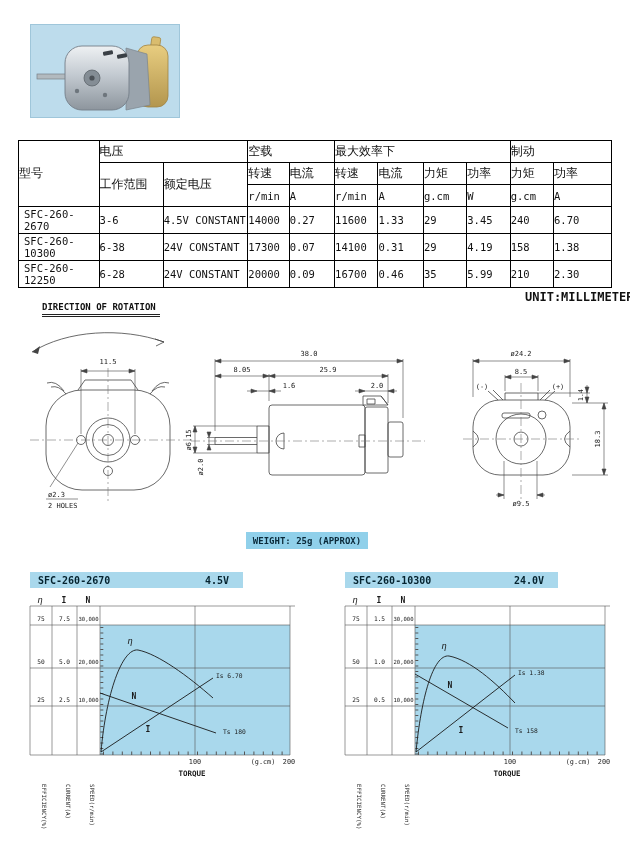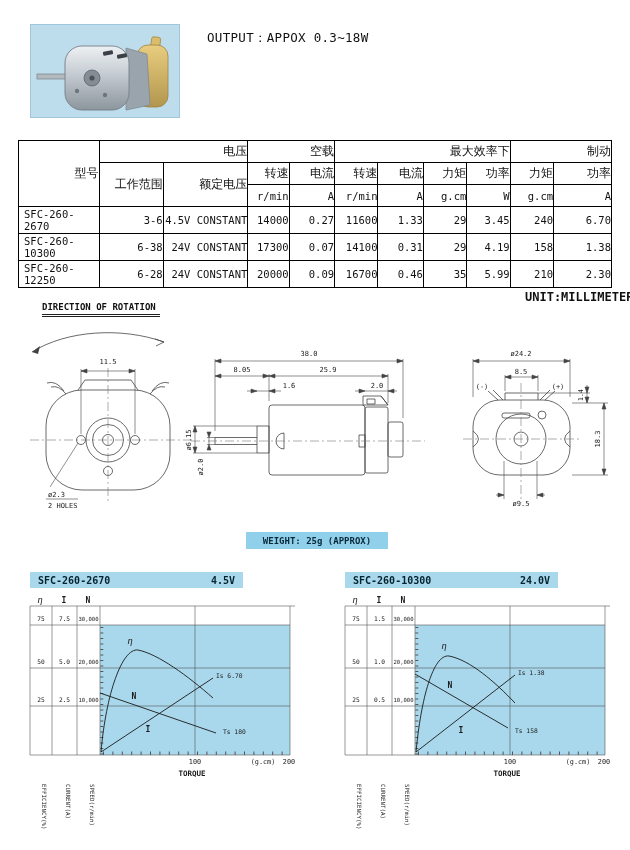--- a/index.html
+++ b/index.html
@@ -5,42 +5,42 @@
   html,body{margin:0;padding:0}
   body{width:630px;height:850px;position:relative;background:#fff;color:#111;
        font-family:"Liberation Sans",sans-serif;overflow:hidden}
   .abs{position:absolute}
   
   .photo-box{left:30px;top:24px;width:148px;height:92px;background:#bddcec;border:1px solid #9fc6da}
   .head-text{left:207px;top:30px;font-size:12.5px;font-family:"DejaVu Sans Mono","Liberation Sans",monospace}
   .head-text div{margin-bottom:10px;letter-spacing:.3px}
   
   .spec{left:18px;top:140px;width:594px;border-collapse:collapse;table-layout:fixed}
-  .spec td{border:1px solid #000;text-align:right;font-size:11px;padding:1px 0;height:19px;overflow:hidden}
+  .spec td{border:1px solid #000;text-align:left;font-size:11px;padding:1px 0;height:19px;overflow:hidden}
   .spec td.cn{font-size:12px}
   .spec td.model{text-align:left;padding-left:5px;font-family:"DejaVu Sans Mono",monospace;font-size:10.5px}
   .spec td.val{font-family:"DejaVu Sans Mono",monospace;font-size:10.5px}
   
   .dir-label{left:42px;top:302px;font-family:"DejaVu Sans Mono",monospace;font-size:9px;font-weight:bold;
              border-bottom:3px double #222;padding:0 4px 2px 0}
   .unit-label{left:525px;top:290px;font-family:"DejaVu Sans Mono",monospace;font-size:12px;font-weight:bold}
   svg{overflow:visible}
   svg text{font-family:"DejaVu Sans Mono",monospace;fill:#1a1a1a}
   .draw line,.draw path,.draw rect,.draw circle,.draw ellipse,.draw polyline{vector-effect:non-scaling-stroke}
   
-  .weight{left:246px;top:532px;width:142px;height:17px;background:#90d0ea;color:#0a2a3a;
+  .weight{left:246px;top:532px;width:122px;height:17px;background:#90d0ea;color:#0a2a3a;
           font-family:"DejaVu Sans Mono",monospace;font-size:9px;font-weight:bold;
           display:flex;align-items:center;justify-content:center}
   
   .chart{width:285px;height:252px}
   .chart .bar{position:absolute;left:0;top:0;width:213px;height:16px;background:#a9d8ec;
               display:flex;justify-content:space-between;align-items:center;
               font-family:"DejaVu Sans Mono",monospace;font-size:10px;font-weight:bold;color:#05232f}
   .chart .bar .m{padding-left:8px}
-  .chart .bar .v{padding-right:8px}
+  .chart .bar .v{padding-right:14px}
   .chart svg{position:absolute;left:0;top:22px}
 </style>
 </head>
 <body>
 
 <div class="abs photo-box">
   <svg width="146" height="90" viewBox="0 0 146 90">
     <defs>
       <linearGradient id="mg" x1="0" y1="0" x2="0" y2="1">
         <stop offset="0" stop-color="#eef1f3"></stop>
@@ -60,21 +60,20 @@
     <rect x="34" y="21" width="64" height="64" rx="17" fill="url(#mg)" stroke="#747e88" stroke-width="0.9"></rect>
     <rect x="72" y="26" width="10" height="4" rx="1" fill="#3a4046" transform="rotate(-10 77 28)"></rect>
     <rect x="86" y="29" width="10" height="4" rx="1" fill="#3a4046" transform="rotate(-10 91 31)"></rect>
     <circle cx="61" cy="53" r="8" fill="#848d95" stroke="#5d646b" stroke-width="0.8"></circle>
     <circle cx="61" cy="53" r="2.6" fill="#4c5258"></circle>
     <circle cx="46" cy="66" r="2.2" fill="#6e767d"></circle>
     <circle cx="74" cy="70" r="2.2" fill="#6e767d"></circle>
   </svg>
 </div>
 <div class="abs head-text">
-  <div>OUTPUT：APPOX 0.3~18W</div>
 </div>
 
 <table class="abs spec">
   <colgroup>
     <col style="width:78px">
       <col style="width:62px">
       <col style="width:82px">
     <col style="width:40px">
       <col style="width:44px">
       <col style="width:42px">

